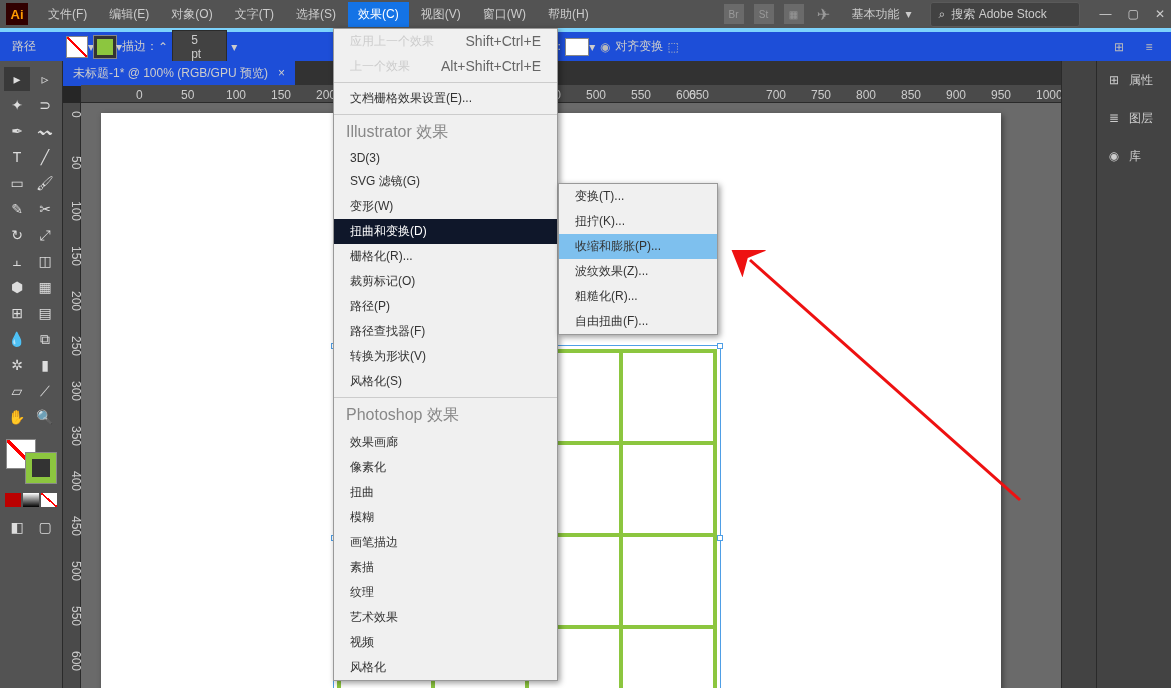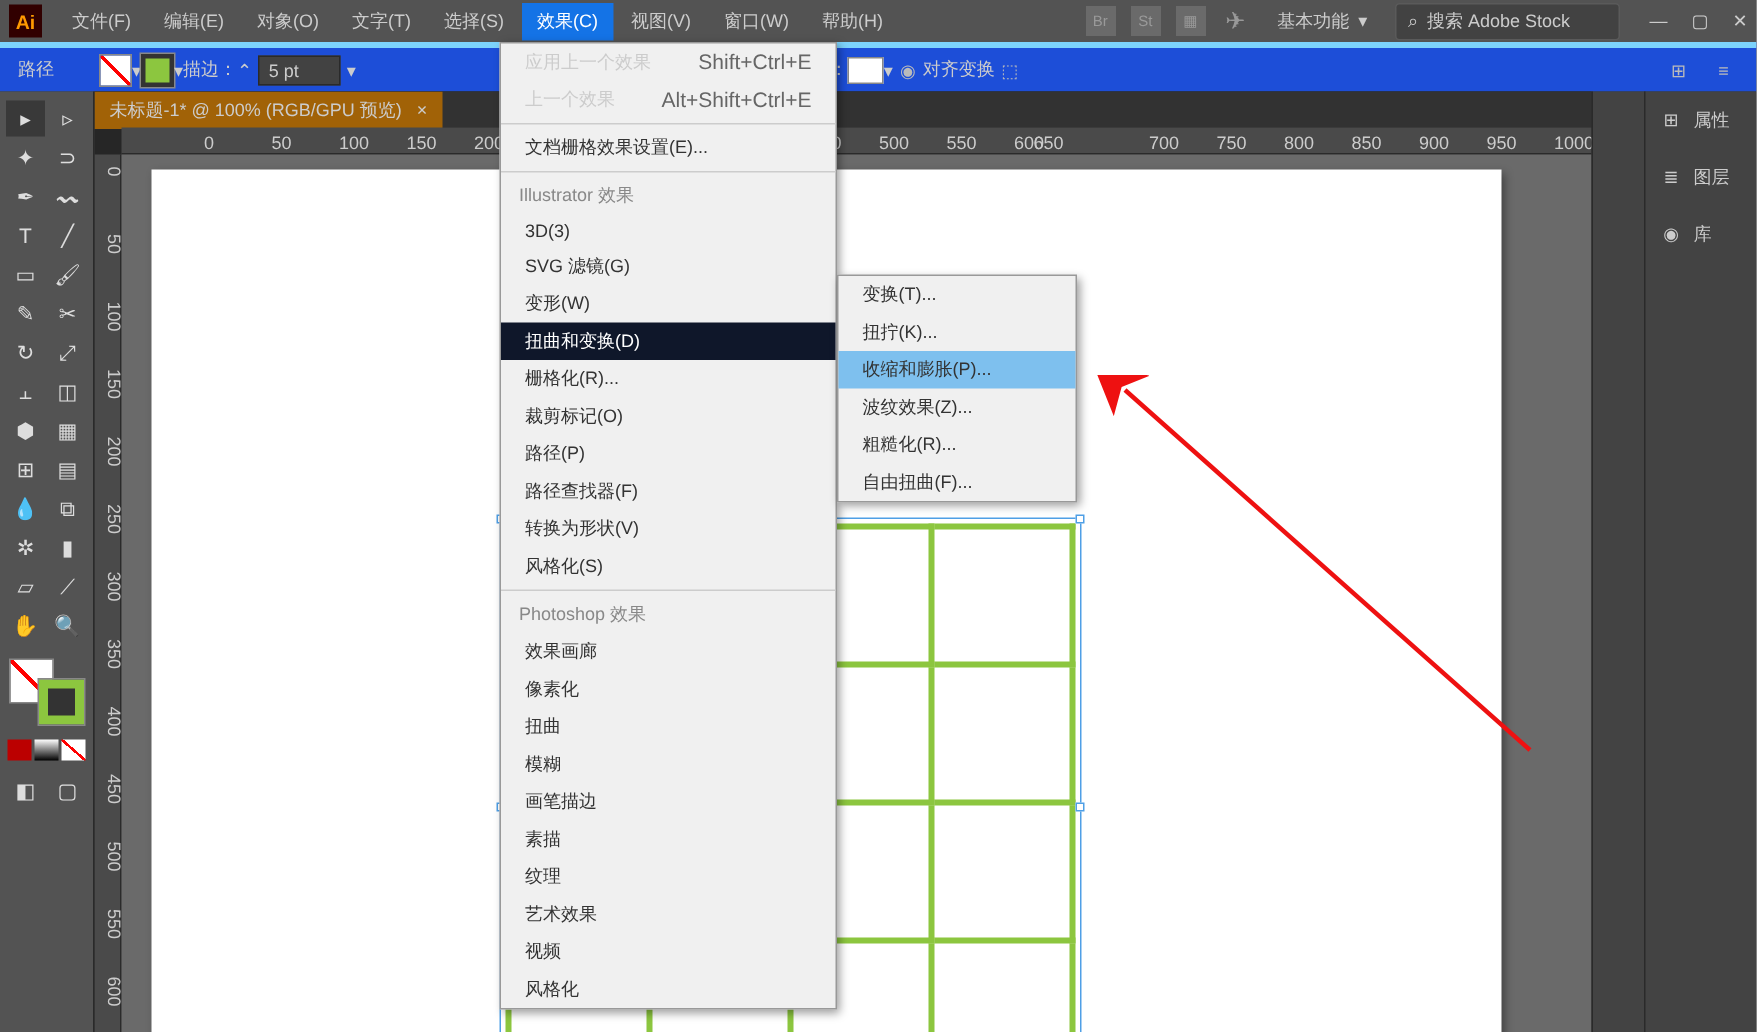--- a/index.html
+++ b/index.html
@@ -12,58 +12,58 @@
 .mb-btn{width:20px;height:20px;background:#6a6a6a;display:flex;align-items:center;justify-content:center;font-size:10px;color:#999}
 .workspace-sel{display:flex;align-items:center;gap:6px;padding:0 8px}
 .search-stock{background:#424242;border:1px solid #5a5a5a;border-radius:3px;padding:3px 8px;width:150px;color:#888;display:flex;align-items:center;gap:6px}
 .win-controls{display:flex;gap:16px;margin-left:10px}
 .optbar{height:33px;background:#1d4ed8;border-top:4px solid #7dd3fc;display:flex;align-items:center;padding:0 12px;}
 .opt-label{color:#ccc}
 .swatch{width:22px;height:22px;border:1px solid #888}
 .sw-nofill{background:linear-gradient(to top right,#fff 0%,#fff 46%,red 46%,red 54%,#fff 54%)}
 .sw-green{background:#8cc63f;border:3px solid #333;outline:1px solid #888}
 .stroke-w{display:flex;align-items:center;gap:4px}
-.stroke-val{background:#424242;border:1px solid #2a2a2a;padding:2px 6px;width:55px}
+.stroke-val{background:#424242;border:1px solid #2a2a2a;padding:2px 18px;width:55px}
 .opacity-val{background:#424242;border:1px solid #2a2a2a;padding:2px 6px;width:48px}
 .style-sw{width:24px;height:18px;background:#fff;border:1px solid #888}
 .ob-icon{width:20px;height:20px;display:flex;align-items:center;justify-content:center;color:#bbb}
 .main{display:flex;height:calc(688px - 61px)}
 .toolbox{width:63px;background:#535353;border-right:1px solid #2a2a2a;padding:6px 4px;display:flex;flex-direction:column;gap:2px}
 .tool-row{display:flex;gap:2px}
 .tool{width:26px;height:24px;display:flex;align-items:center;justify-content:center;cursor:default;color:#ddd;font-size:14px}
 .tool.sel{background:#393939}
 .tb-swatches{position:relative;width:50px;height:44px;margin:8px auto 4px}
 .tb-fill{position:absolute;top:0;left:0;width:30px;height:30px;background:linear-gradient(to top right,#fff 0%,#fff 46%,red 46%,red 54%,#fff 54%);border:1px solid #888}
 .tb-stroke{position:absolute;bottom:0;right:0;width:30px;height:30px;border:6px solid #8cc63f;background:#333;outline:1px solid #888}
 .tb-mini{display:flex;gap:2px;justify-content:center;margin-top:4px}
 .tb-mini div{width:16px;height:14px}
 .doc-area{flex:1;background:#262626;position:relative;overflow:hidden}
 .doc-tab{height:24px;background:#323232;display:flex;align-items:center}
-.doc-tab-item{padding:4px 10px;background:#a16207;color:#ddd;display:flex;align-items:center;gap:10px;font-size:11px}
+.doc-tab-item{padding:4px 10px;background:#1d4ed8;color:#ddd;display:flex;align-items:center;gap:10px;font-size:11px}
 .ruler-h{position:absolute;top:24px;left:18px;right:0;height:18px;background:#4a4a4a;border-bottom:1px solid #2a2a2a;display:flex;font-size:9px;color:#aaa;overflow:hidden}
 .ruler-h span{position:absolute;top:3px}
 .ruler-v{position:absolute;top:42px;left:0;width:18px;bottom:0;background:#4a4a4a;border-right:1px solid #2a2a2a;font-size:9px;color:#aaa}
 .ruler-v span{position:absolute;left:6px;writing-mode:vertical-rl}
 .canvas-wrap{position:absolute;top:42px;left:18px;right:0;bottom:0;background:#6a6a6a;overflow:hidden}
 .artboard{position:absolute;top:10px;left:20px;width:900px;height:620px;background:#fff;box-shadow:2px 2px 6px rgba(0,0,0,.4)}
 .grid-shape{position:absolute;top:236px;left:236px}
 .grid-shape table{border-collapse:collapse}
 .grid-shape td{width:94px;height:92px;border:4px solid #8cc63f}
 .sel-handles{position:absolute;top:232px;left:232px;width:388px;height:380px;border:1px solid #4f9fe6;pointer-events:none}
 .sel-handles i{position:absolute;width:6px;height:6px;background:#fff;border:1px solid #4f9fe6}
 .panel-bar{width:35px;background:#434343;border-left:1px solid #2a2a2a}
 .right-panel{width:75px;background:#434343;border-left:1px solid #2a2a2a;padding:6px 4px;display:flex;flex-direction:column;gap:12px}
 .rp-item{display:flex;align-items:center;gap:6px;padding:4px;color:#ccc}
 .rp-icon{width:18px;height:18px;display:flex;align-items:center;justify-content:center}
 .dropdown{position:absolute;background:#f0f0f0;border:1px solid #999;box-shadow:2px 2px 6px rgba(0,0,0,.4);z-index:100}
 .dd-main{top:28px;left:333px;width:225px}
 .dd-item{padding:4px 16px;color:#333;font-size:12px;cursor:default;display:flex;justify-content:space-between}
 .dd-item.hl{background:#0f172a;color:#fff}
 .dd-sep{height:1px;background:#ccc;margin:3px 0}
-.dd-header{padding:4px 12px;color:#888;font-size:12px}
+.dd-header{padding:4px 12px;color:#888;font-size:16px}
 .dd-sc{color:#666;font-size:14px}
 .dd-sub{top:183px;left:558px;width:160px}
 .dd-item.sub-hl{background:#7ec0ee;color:#333}
 .arrow-annot{position:absolute;top:250px;left:730px;width:300px;height:260px;pointer-events:none;z-index:50}
 </style>
 </head>
 <body>
 
 <div class="menubar">
   <div class="ai-logo">Ai</div>

